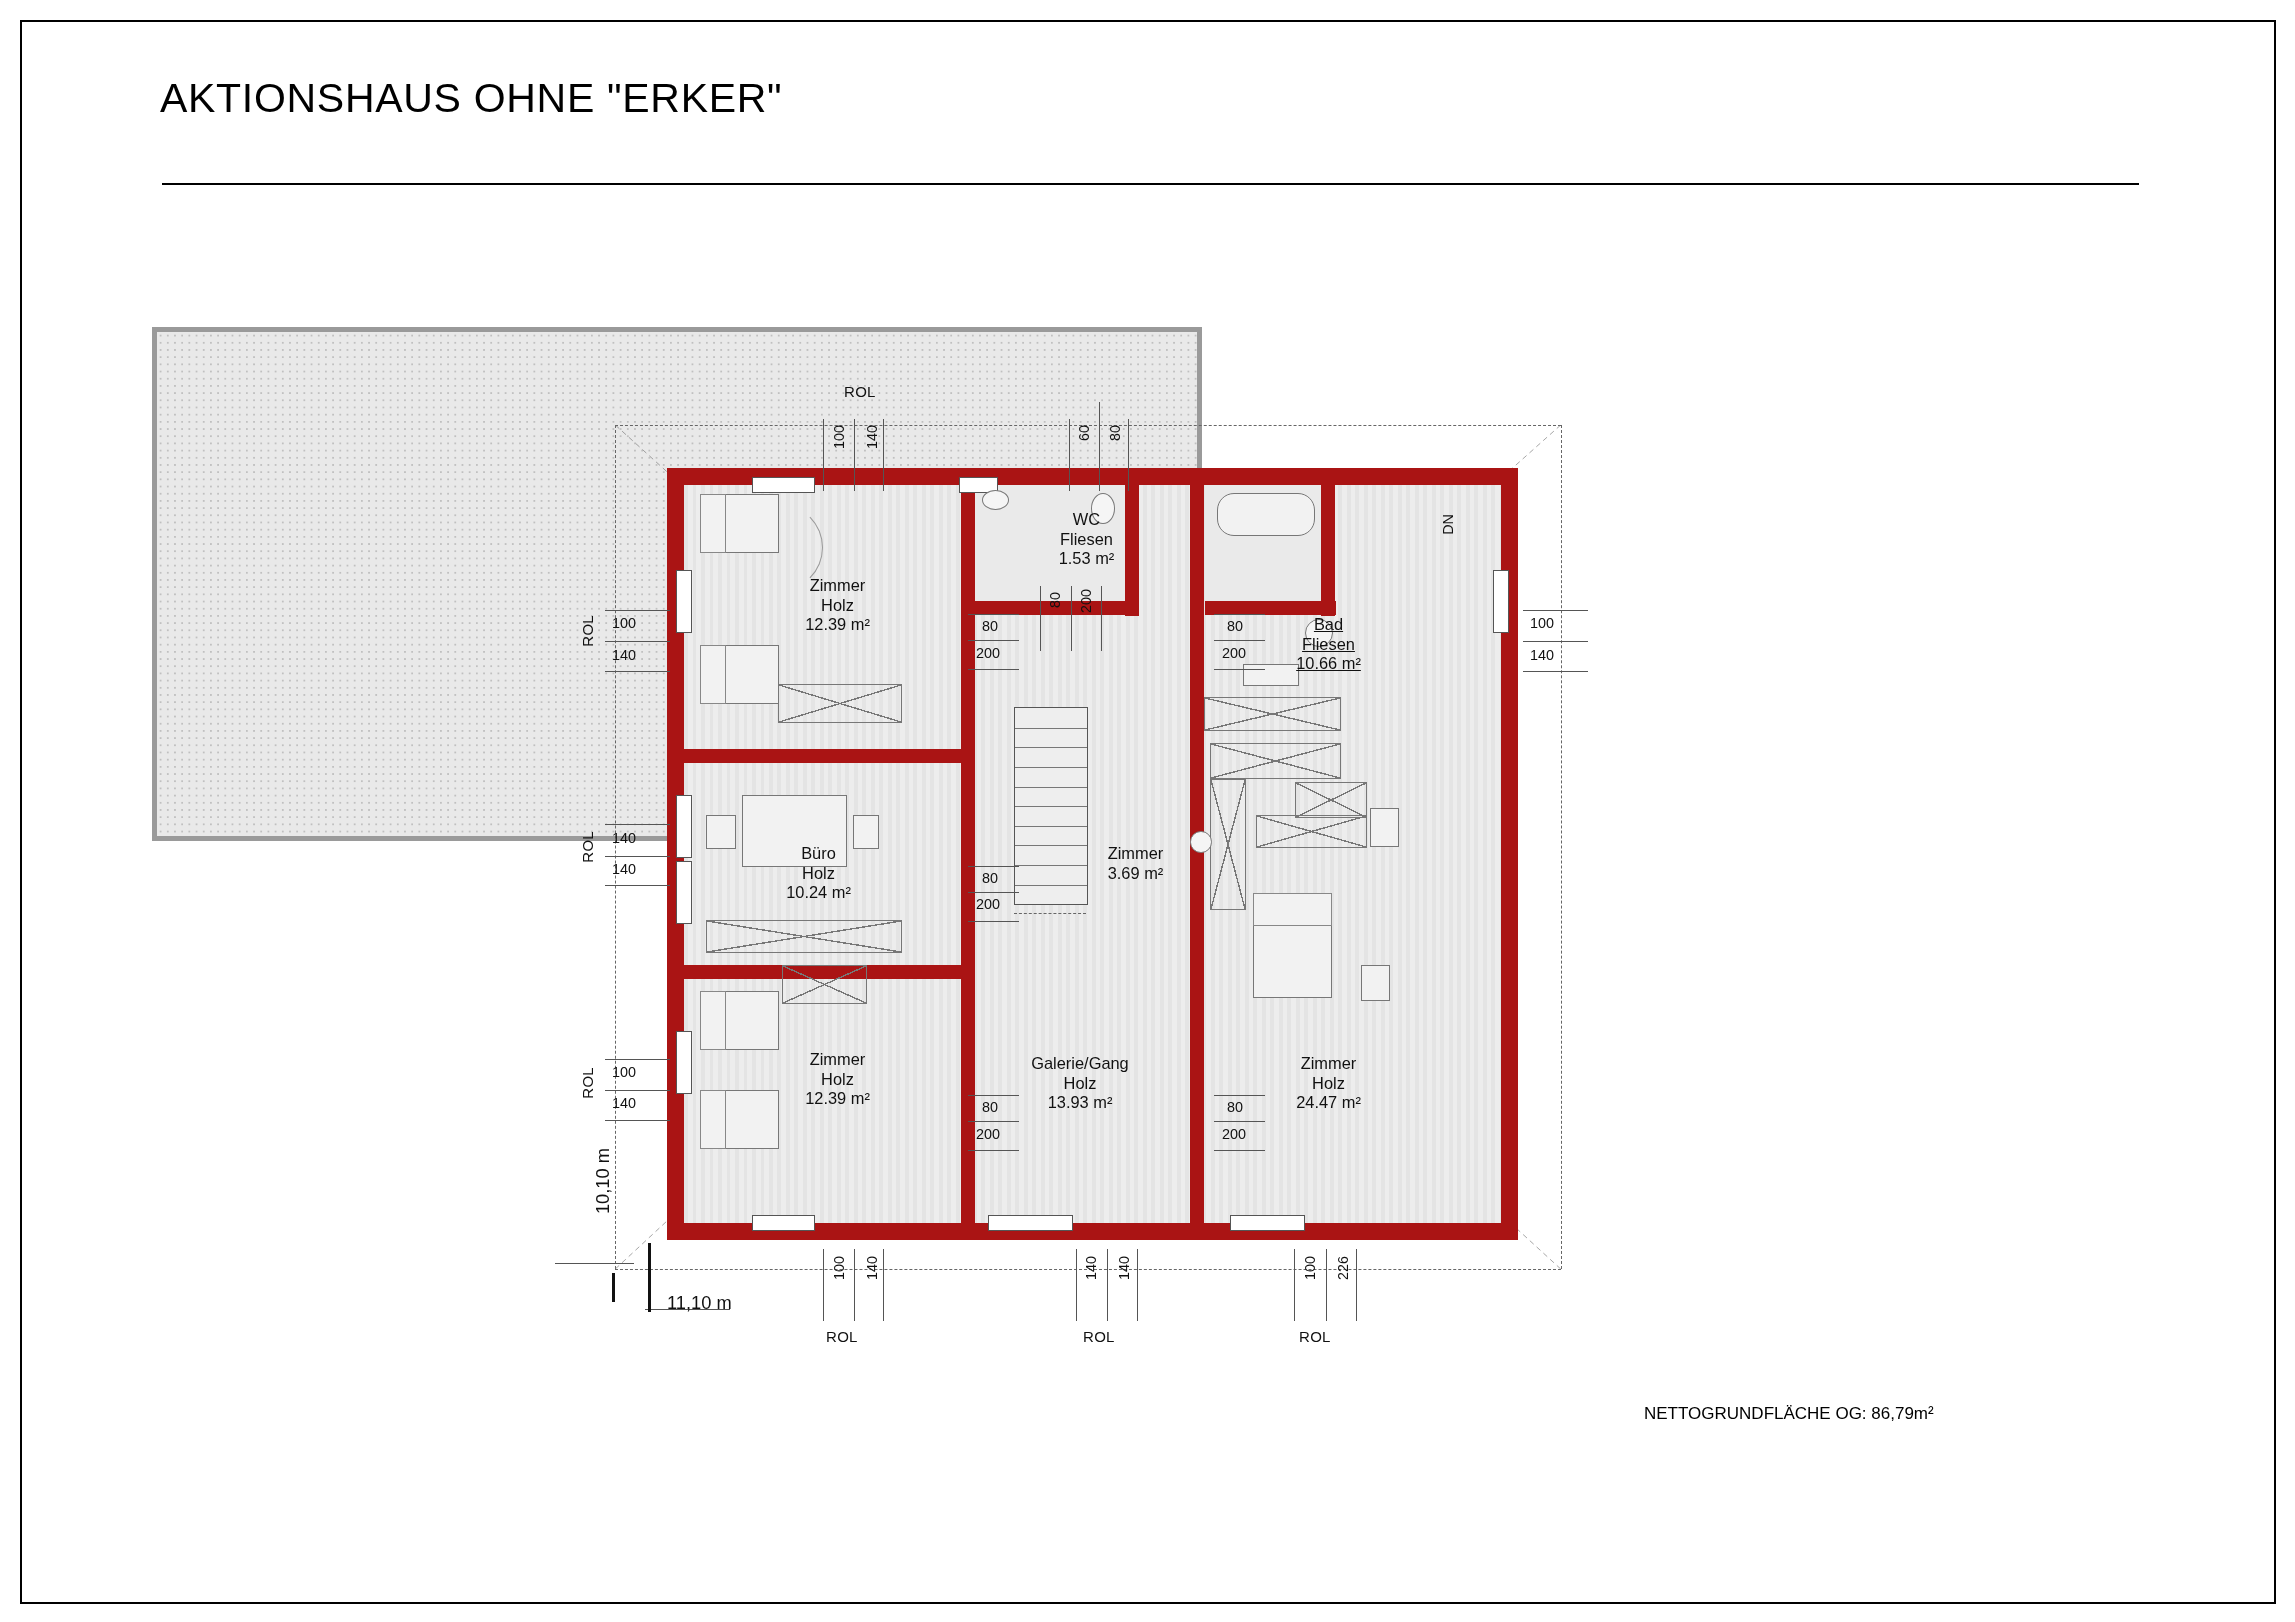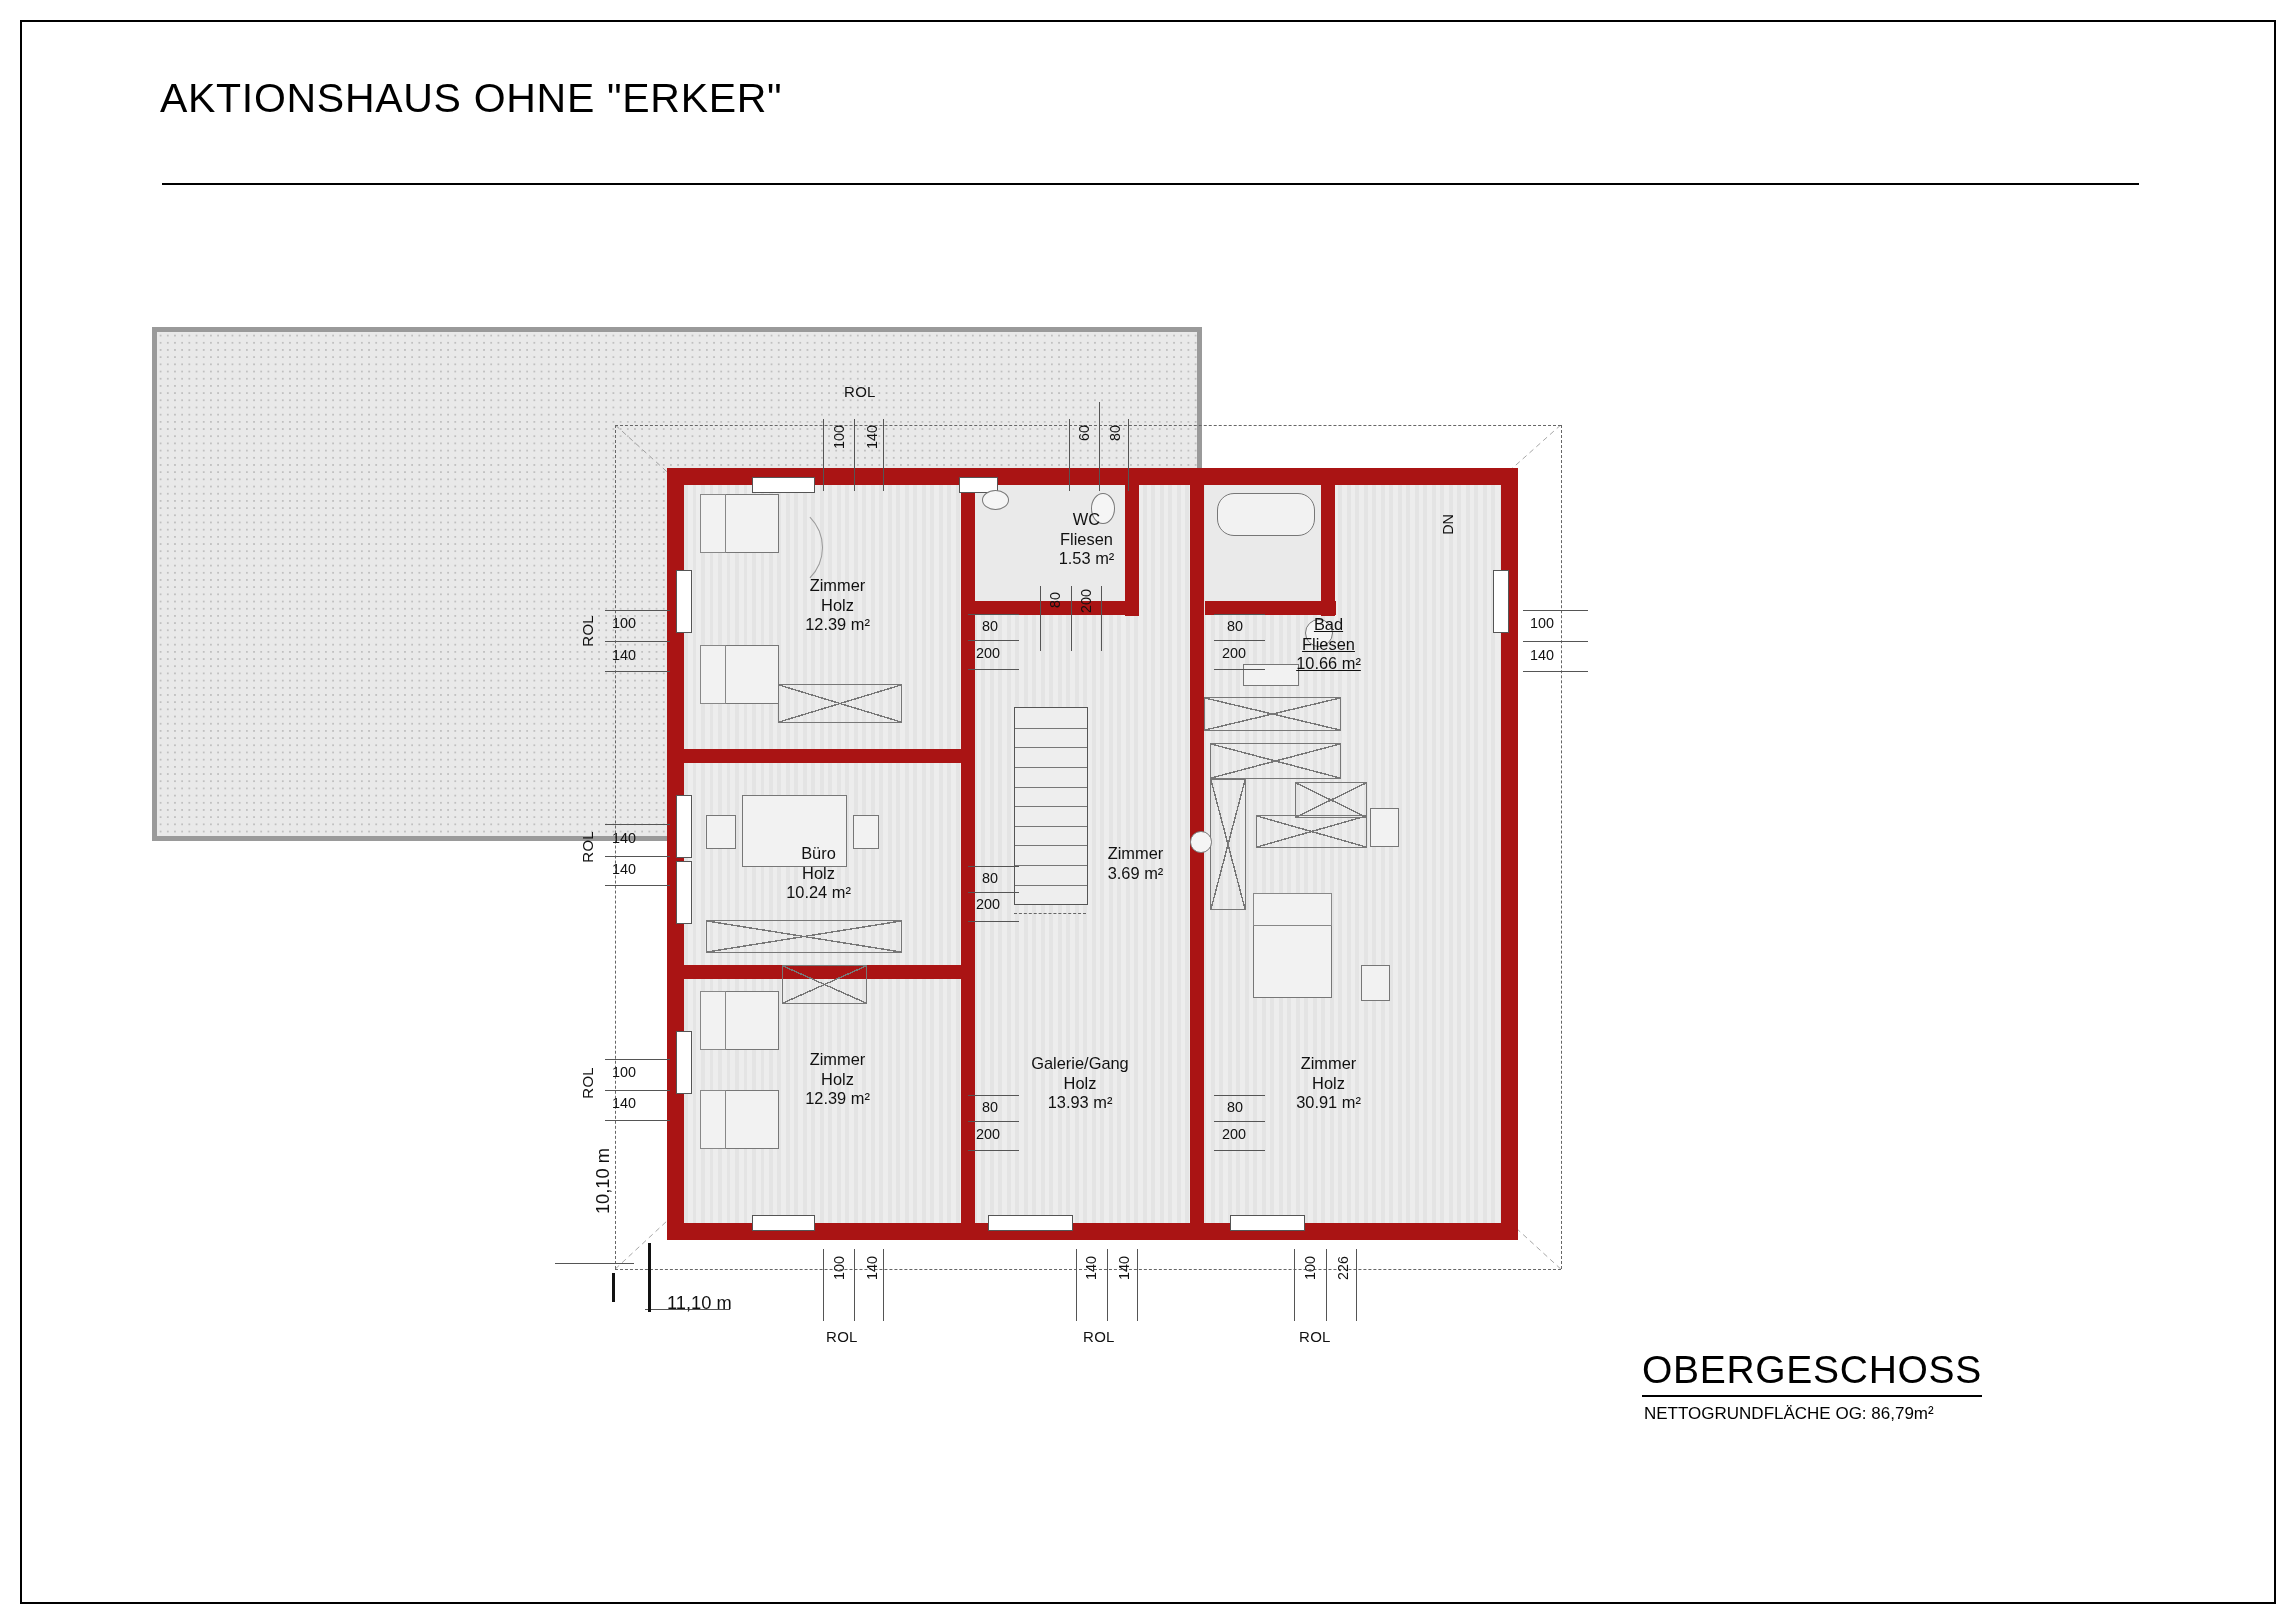--- a/index.html
+++ b/index.html
@@ -197,21 +197,21 @@
 
   <div class="lbl" style="left:995px;top:1054px;width:170px;">
     <div>Galerie/Gang</div>
     <div>Holz</div>
     <div>13.93 m²</div>
   </div>
 
   <div class="lbl" style="left:1263px;top:1054px;width:131px;">
     <div>Zimmer</div>
     <div>Holz</div>
-    <div>30.91 m²</div>
+    <div>24.47 m²</div>
   </div>
 
   <div class="dimtxt vert" style="left:1440px;top:514px;">DN</div>
 
   <div class="rol" style="left:844px;top:383px;">ROL</div>
   <div class="rol vert" style="left:579px;top:615px;">ROL</div>
   <div class="rol vert" style="left:579px;top:831px;">ROL</div>
   <div class="rol vert" style="left:579px;top:1067px;">ROL</div>
   <div class="rol" style="left:826px;top:1328px;">ROL</div>
   <div class="rol" style="left:1083px;top:1328px;">ROL</div>
@@ -309,16 +309,15 @@
   <div class="thin" style="left:1214px;top:1150px;width:51px;"></div>
 
   <div class="dimline" style="left:612px;top:1273px;width:3.3px;height:29.4px;"></div>
   <div class="dimtxt vert" style="left:592px;top:1148px;font-size:18.3px;">10,10 m</div>
   <div class="thin" style="left:555px;top:1263px;width:79px;"></div>
 
   <div class="thin" style="left:645px;top:1309px;width:85px;"></div>
   <div class="dimtxt" style="left:667px;top:1292px;font-size:18.3px;">11,10 m</div>
   <div class="dimline" style="left:648px;top:1243px;width:3.3px;height:69px;"></div>
 
-  <div class="footer-title">OBERGESCHOSS</div>
   <div class="footer-sub">NETTOGRUNDFLÄCHE OG: 86,79m²</div>
 </div>
 
 
 </body></html>

